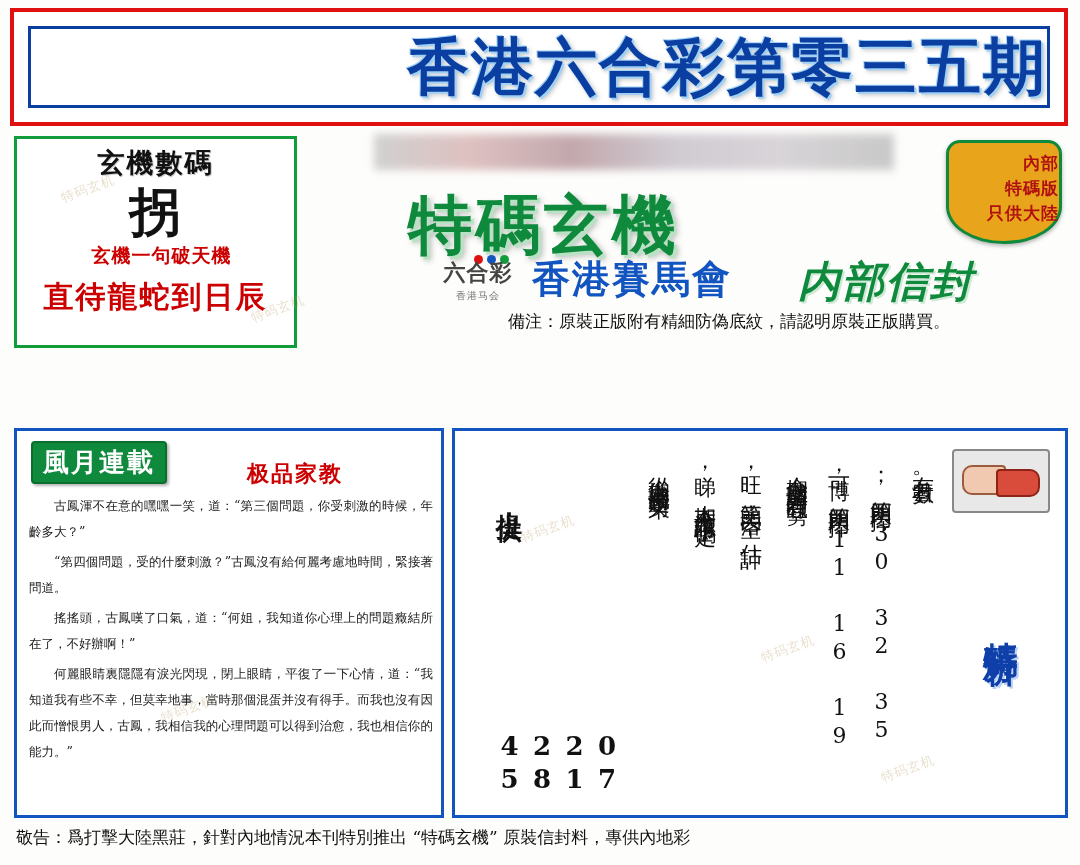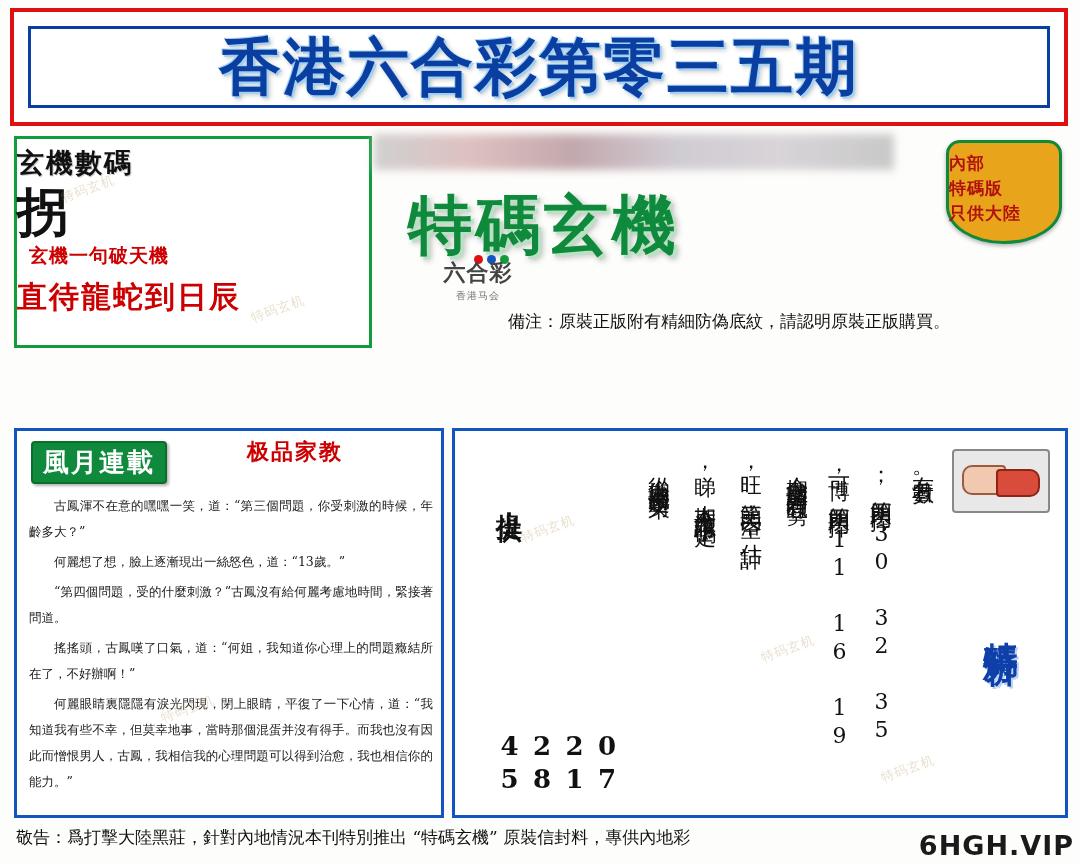--- a/index.html
+++ b/index.html
@@ -36,46 +36,46 @@
   .title-inner {
     position: absolute;
     left: 14px;
     top: 14px;
     right: 14px;
     bottom: 14px;
     border: 3px solid #0a3ea0;
     box-sizing: border-box;
     display: flex;
     align-items: center;
-    justify-content: center;
+    justify-content: flex-end;
   }
   .title-text {
     font-family: "DejaVu Sans", sans-serif;
     font-size: 62px;
     font-weight: bold;
     letter-spacing: 2px;
     color: #0a3ea0;
     text-shadow:
       2px 2px 0 #9fd0f5,
       -1px -1px 0 #9fd0f5,
       3px 3px 5px rgba(0,0,0,0.25);
     white-space: nowrap;
   }
 
   
   .xuanji-box {
     position: absolute;
     left: 14px;
     top: 136px;
-    width: 358px;
+    width: 283px;
     height: 212px;
     border: 3px solid #119c3c;
     box-sizing: border-box;
     background: #ffffff;
-    text-align: left;
+    text-align: center;
   }
   .xuanji-title {
     margin-top: 6px;
     font-family: "DejaVu Sans", sans-serif;
     font-size: 27px;
     font-weight: bold;
     color: #111111;
     letter-spacing: 2px;
     text-shadow: 1px 1px 0 #cfcfcf;
   }
@@ -138,21 +138,21 @@
   .shield {
     position: absolute;
     right: 6px;
     top: 8px;
     width: 116px;
     height: 104px;
     background: #e8a41a;
     border: 3px solid #0f8a3c;
     border-radius: 14px 14px 50% 50% / 14px 14px 36% 36%;
     box-sizing: border-box;
-    text-align: left;
+    text-align: right;
     padding-top: 8px;
     box-shadow: 0 2px 4px rgba(0,0,0,.3);
   }
   .shield div {
     font-family: "DejaVu Sans", sans-serif;
     font-size: 17px;
     font-weight: bold;
     color: #b01010;
     line-height: 25px;
     letter-spacing: 1px;
@@ -268,21 +268,21 @@
     font-family: Liberation Serif, serif;
     font-size: 26px;
     font-weight: bold;
     color: #ffffff;
     letter-spacing: 2px;
     box-shadow: 2px 2px 3px rgba(0,0,0,.3);
   }
   .story-subtitle {
     position: absolute;
     left: 230px;
-    top: 6px;
+    top: 28px;
     font-family: "DejaVu Sans", sans-serif;
     font-size: 22px;
     font-weight: bold;
     color: #cc0000;
     letter-spacing: 2px;
   }
   .story-body {
     position: absolute;
     left: 12px;
     top: 62px;
@@ -427,30 +427,31 @@
 
     <div class="dots">
       <span class="dot red"></span><span class="dot blue"></span><span class="dot green"></span>
     </div>
 
     <div class="logo-circle">
       <div class="lc-main">六合彩</div>
       <div class="lc-sub">香港马会</div>
     </div>
 
+    <div class="jockey">香港賽馬會</div>
+    <div class="envelope">内部信封</div>
     <div class="note">備注：原裝正版附有精細防偽底紋，請認明原裝正版購買。</div>
   </div>
 
 
   <div class="story-panel">
     <div class="story-badge">風月連載</div>
     <div class="story-subtitle">极品家教</div>
     <div class="story-body">
       <p>古鳳渾不在意的嘿嘿一笑，道：“第三個問題，你受刺激的時候，年齡多大？”</p>
-      <p>何麗想了想，臉上逐漸現出一絲怒色，道：“13歲。”</p>
       <p>“第四個問題，受的什麼刺激？”古鳳沒有給何麗考慮地時間，緊接著問道。</p>
       <p>搖搖頭，古鳳嘆了口氣，道：“何姐，我知道你心理上的問題癥結所在了，不好辦啊！”</p>
       <p>何麗眼睛裏隱隱有淚光閃現，閉上眼睛，平復了一下心情，道：“我知道我有些不幸，但莫幸地事，當時那個混蛋并沒有得手。而我也沒有因此而憎恨男人，古鳳，我相信我的心理問題可以得到治愈，我也相信你的能力。”</p>
     </div>
   </div>
 
   <div class="analysis-panel">
     <div class="vtext vsupply"><span>提供：</span></div>
     <div class="vtext" style="left:38px; top:300px; font-size:26px; font-weight:bold; height:150px;">07 21 28 45</div>
 
@@ -466,21 +467,20 @@
       <div class="hand-icon">
         <div class="h1"></div>
           <div class="h2"></div>
       </div>
       <div class="badge-title">特碼分析</div>
       
     </div>
   </div>
 
   <div class="footer">敬告：爲打擊大陸黑莊，針對內地情況本刊特別推出 “特碼玄機” 原裝信封料，專供內地彩</div>
-  <div class="watermark-vip">6HGH.VIP</div>
 
   <div class="wm" style="left:60px; top:180px;">特码玄机</div>
   <div class="wm" style="left:250px; top:300px;">特码玄机</div>
   <div class="wm" style="left:520px; top:520px;">特码玄机</div>
   <div class="wm" style="left:760px; top:640px;">特码玄机</div>
   <div class="wm" style="left:160px; top:700px;">特码玄机</div>
   <div class="wm" style="left:880px; top:760px;">特码玄机</div>
 
 </div>
 

